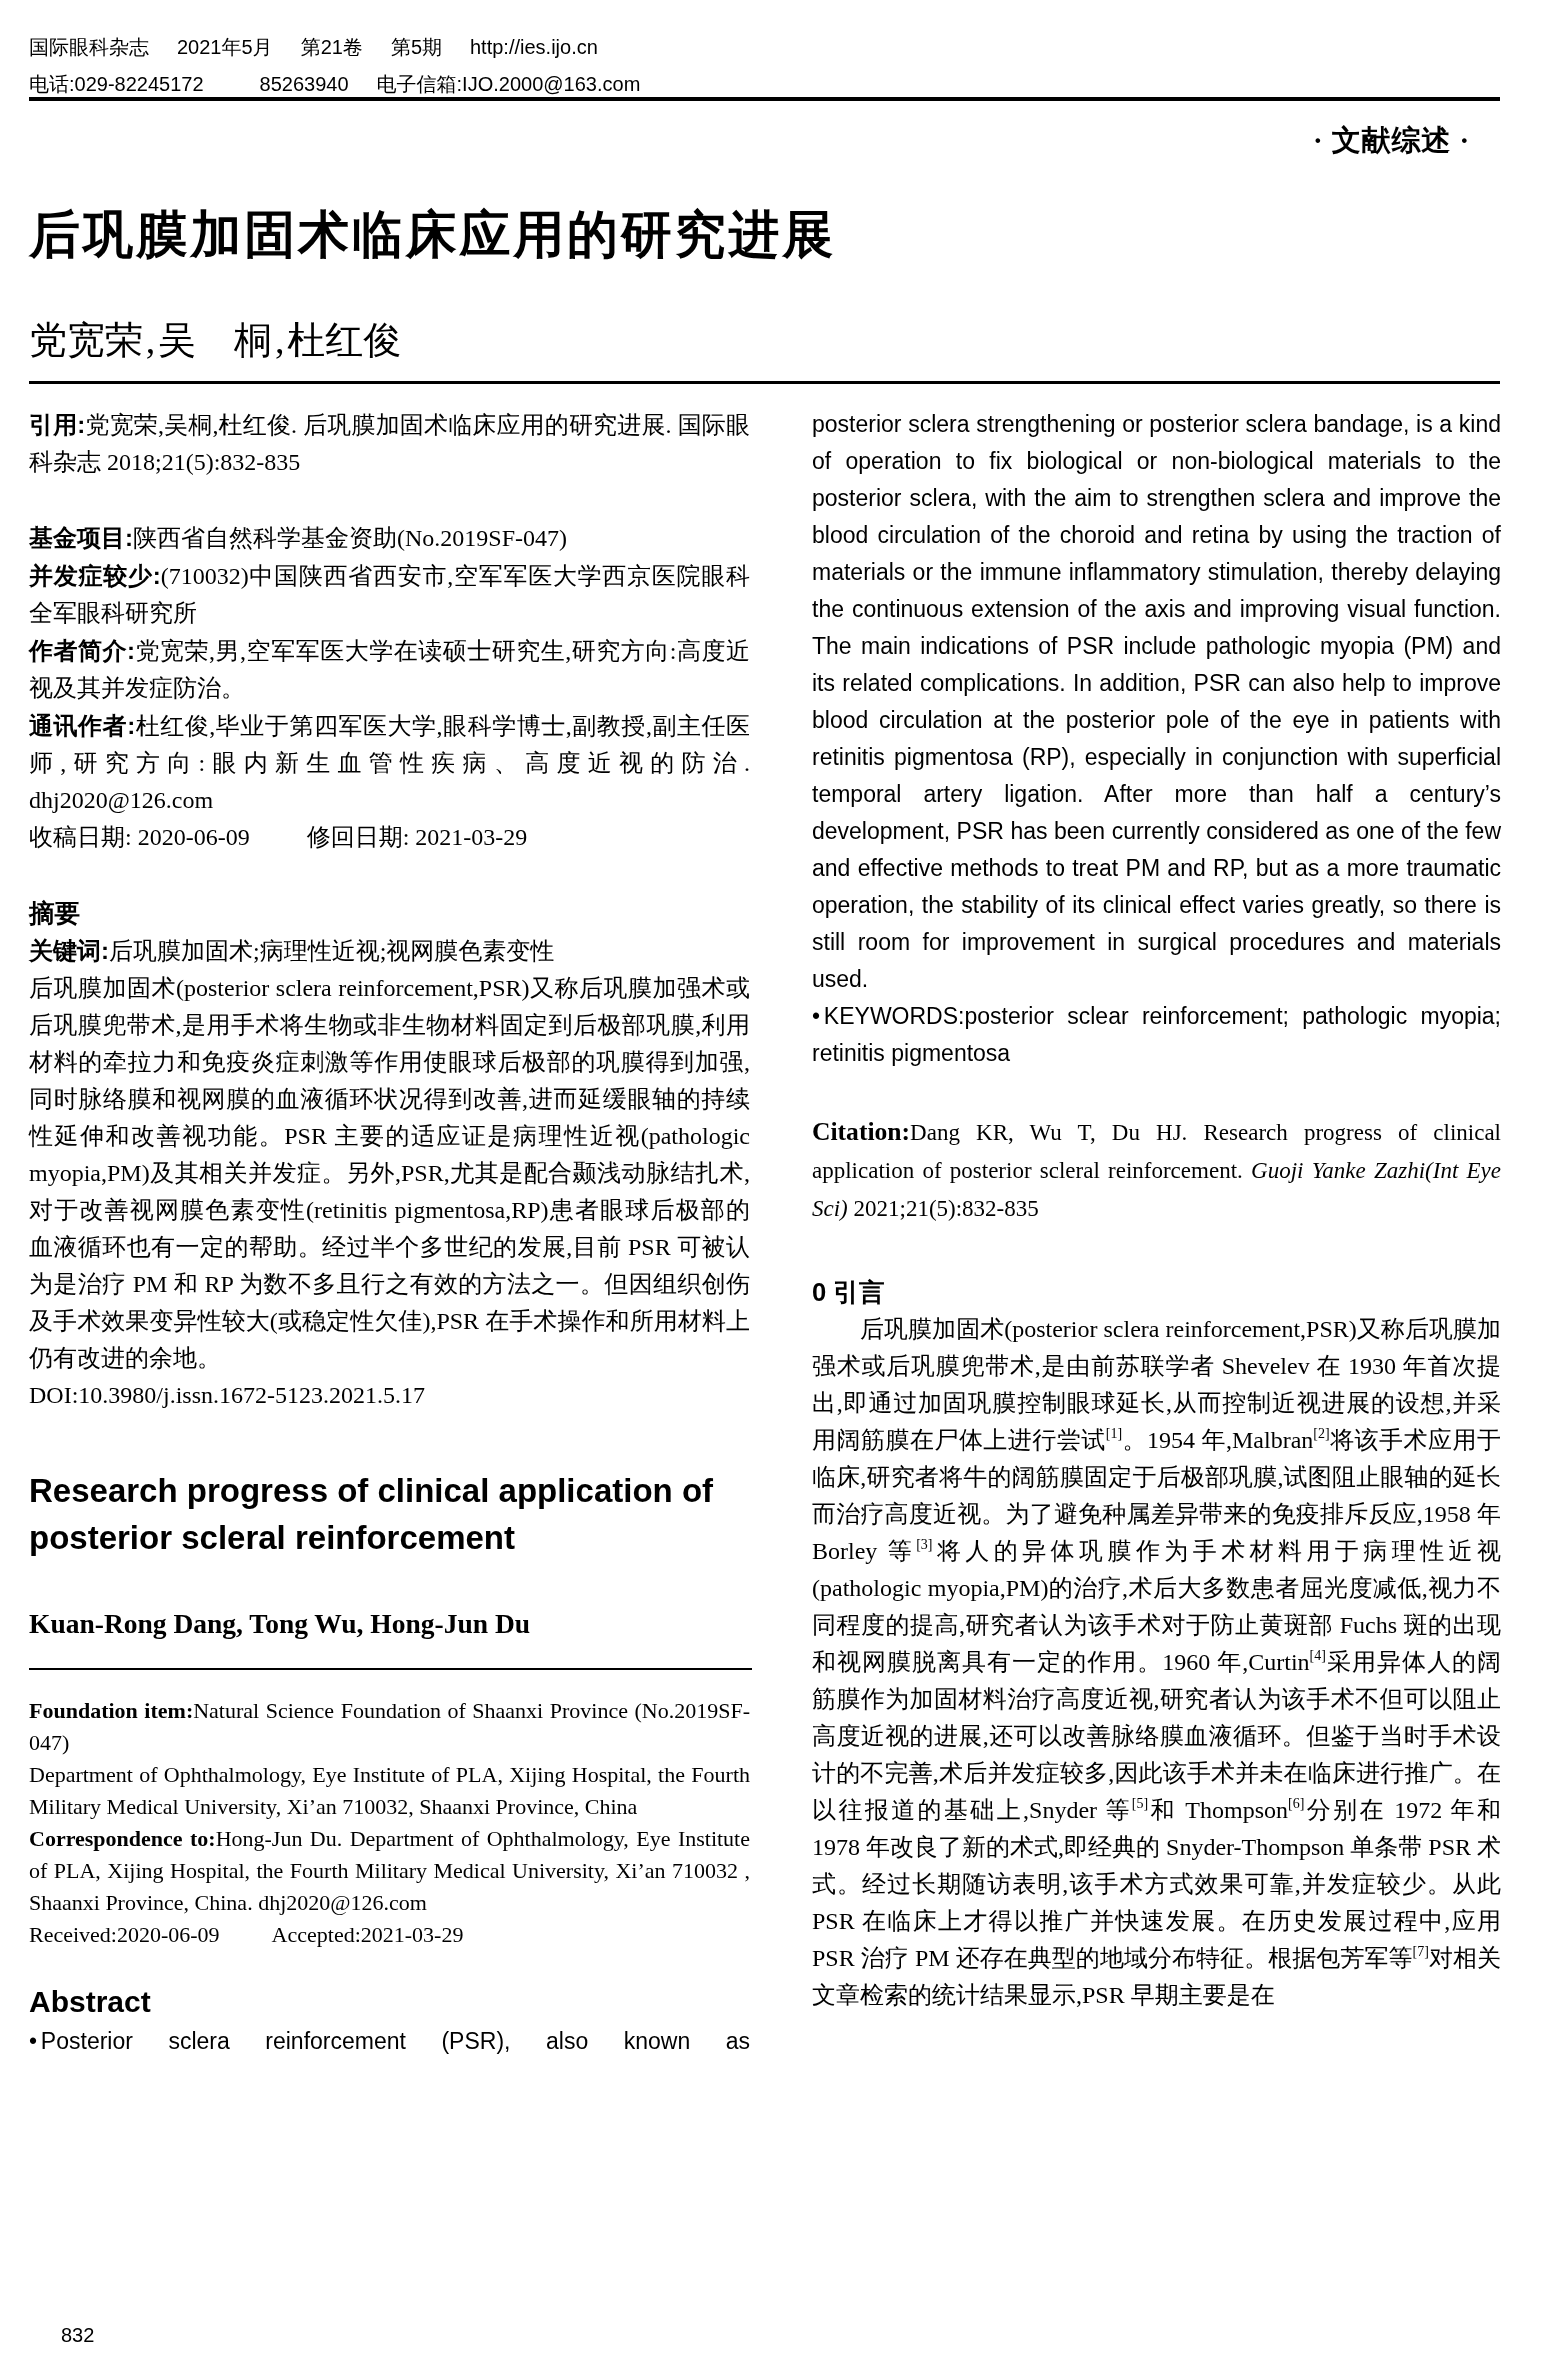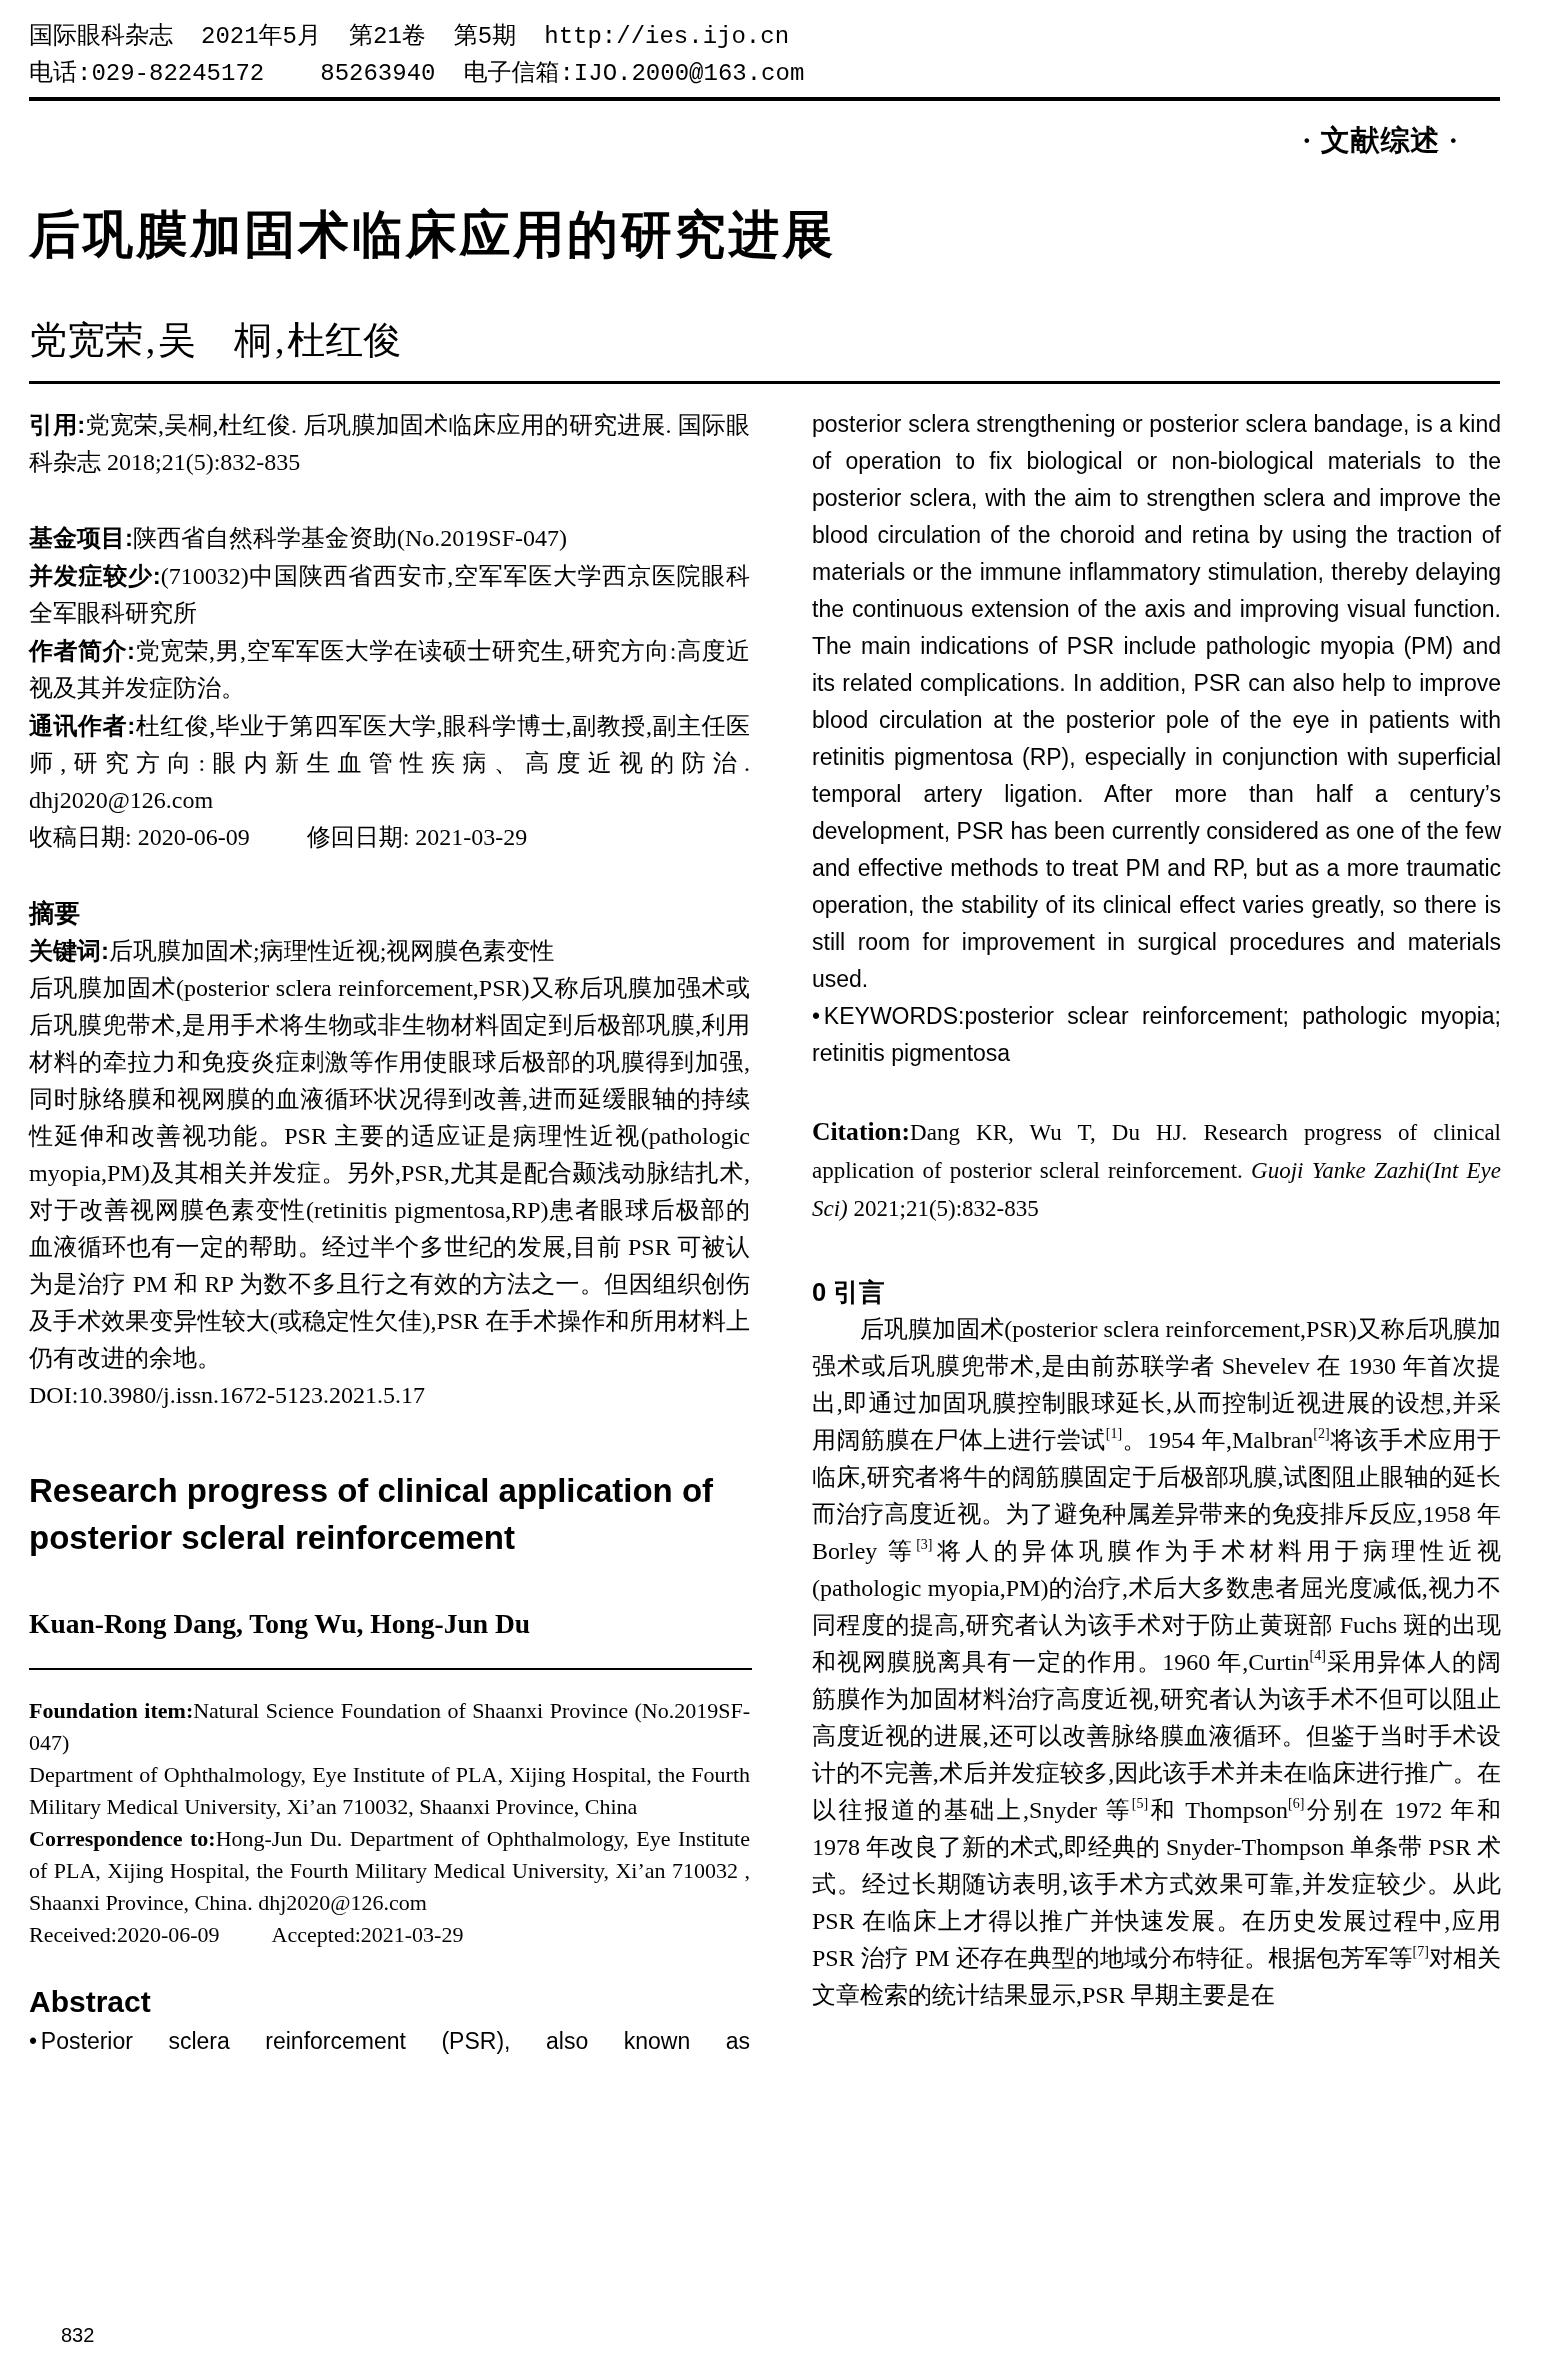--- a/index.html
+++ b/index.html
@@ -2,27 +2,27 @@
 <html style="font-size:7.6px"><head>
 <meta charset="utf-8">
 <style>
   html, body { margin: 0; padding: 0; background: #ffffff; }
   body { width: 1560px; height: 2366px; position: relative; overflow: hidden; color: #000; }
   .abs { position: absolute; }
   .sans { font-family: "Liberation Sans", "DejaVu Sans", sans-serif; }
   .serif { font-family: "Liberation Serif", "DejaVu Serif", serif; }
 
   
-  #running-header { left: 29px; top: 18px; font-size: 24px; line-height: 37px; font-family: Liberation Mono, monospace; }
+  #running-header { left: 29px; top: 29px; font-size: 20px; line-height: 37px; }
   #running-header .row { white-space: pre; }
   #running-header .row span { margin-right: 28px; }
   .rule { background: #000; }
   #top-rule { left: 29px; top: 97px; width: 1471px; height: 3.8px; }
 
-  #section-label { right: 101px; top: 121px; font-size: 29px; font-weight: bold; letter-spacing: 0.9px; }
+  #section-label { right: 90px; top: 121px; font-size: 29px; font-weight: bold; letter-spacing: 0.9px; }
 
   #title { left: 29px; top: 201px; font-size: 51px; font-weight: bold; letter-spacing: 2.8px; }
   #authors-cn { left: 29px; top: 315px; font-size: 38px; }
   #authors-cn span.sep { margin: 0 2.8px; }
   #authors-rule { left: 29px; top: 381px; width: 1471px; height: 2.8px; }
 
   
   .col { position: absolute; top: 406px; }
   #col-left { left: 29px; width: 721px; }
   #col-right { left: 812px; width: 689px; }

